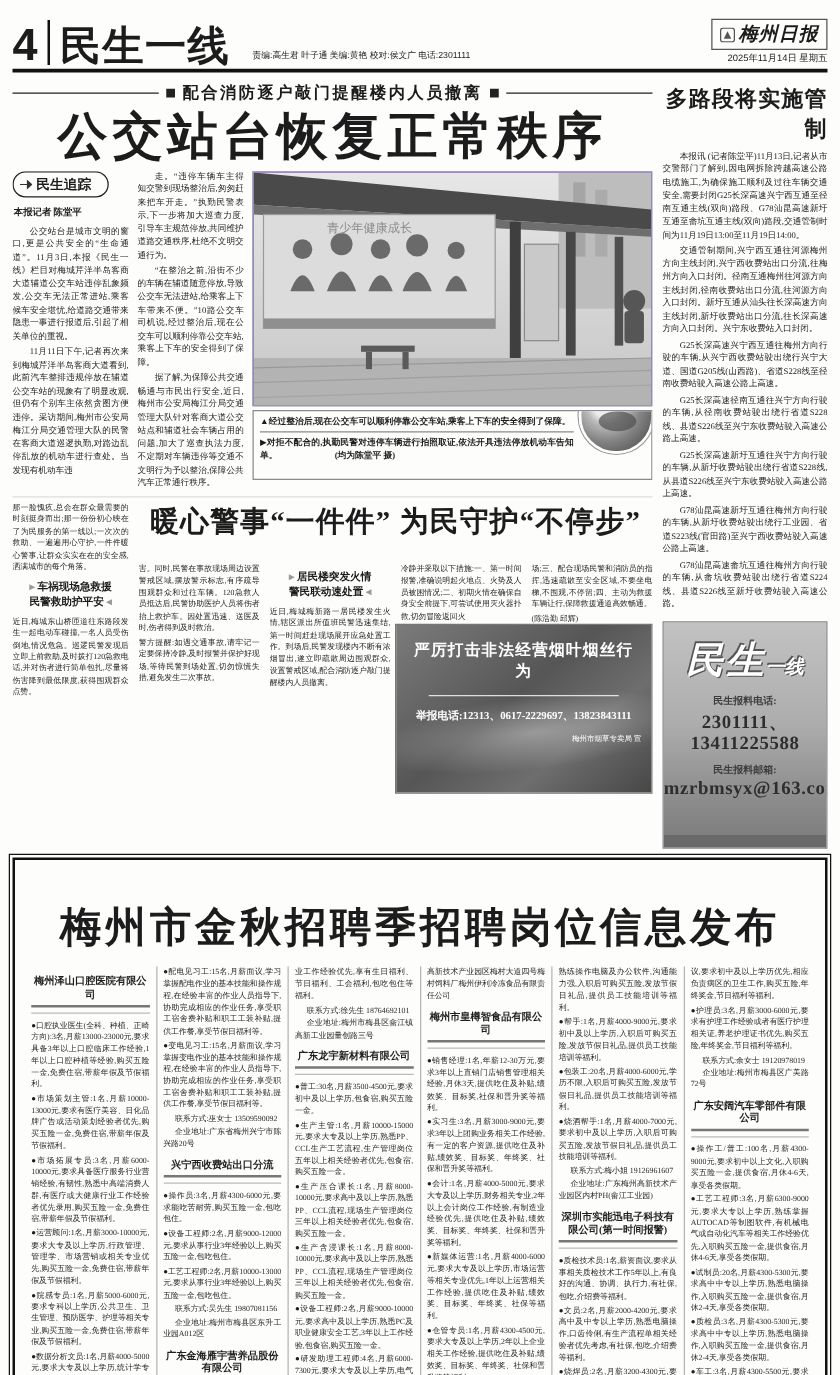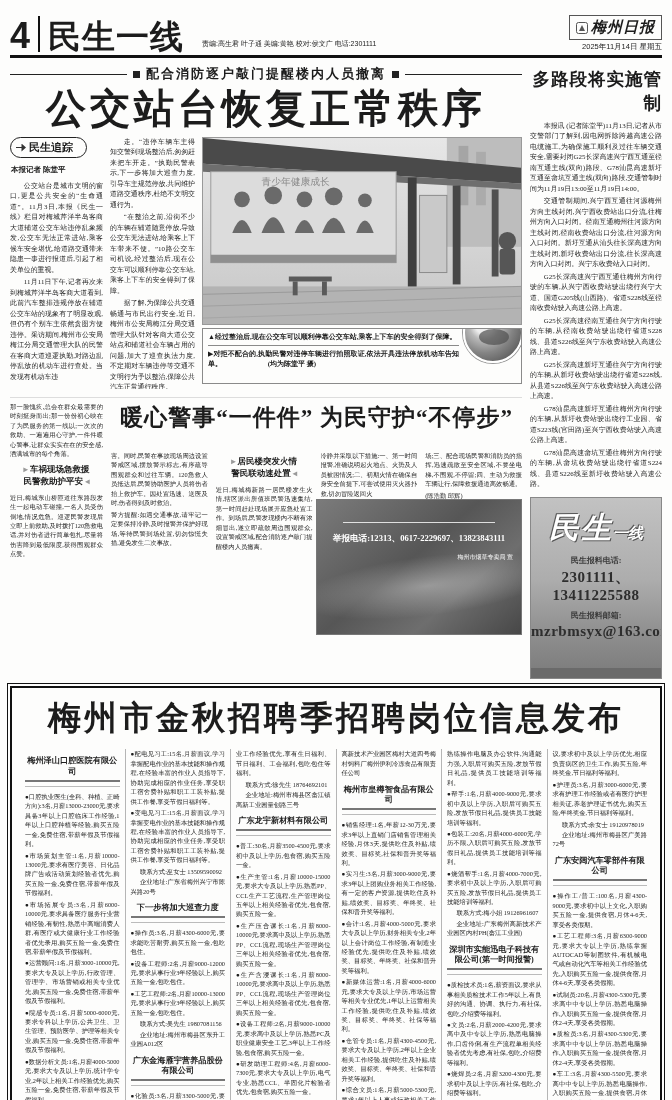--- a/index.html
+++ b/index.html
@@ -83,21 +83,21 @@
     background:linear-gradient(180deg,#c2c2c2 0%,#adadad 45%,#8f8f8f 75%,#7a7a7a 100%);}
   .msyx-box::after{content:"";position:absolute;left:0;bottom:0;width:100%;height:10px;background:#6a6a6a;}
   .msyx-title{margin-top:10px;font-weight:900;font-style:italic;color:#fff;text-shadow:1px 1px 0 #555,-1px -1px 0 #555;}
   .msyx-title .big{font-size:30px;letter-spacing:2px;}
   .msyx-title .small{font-size:15px;}
   .msyx-line{font-size:8px;color:#3c3c3c;font-weight:bold;margin-top:6px;}
   .msyx-num{font-size:15px;color:#2e2e2e;font-weight:900;margin-top:2px;letter-spacing:.5px;}
 
   
   .jobs{margin-top:7px;border:2px solid #111;outline:1px solid #111;outline-offset:2px;padding:4px 8px 6px;height:452px;overflow:hidden;}
-  .jobs-title{font-size:33px;font-weight:900;text-align:center;letter-spacing:3px;padding:4px 0 8px;white-space:nowrap;}
+  .jobs-title{font-size:33px;font-weight:900;text-align:center;letter-spacing:3px;padding:4px 0 8px;white-space:nowrap;margin-top:24px;}
   .jobs-cols{display:flex;height:388px;overflow:hidden;}
   .jobs-col{flex:1;overflow:hidden;padding:0 5px;}
   .jobs-col + .jobs-col{border-left:1px solid #b5b5b5;}
   .block{font-size:6.3px;line-height:1.5;text-align:justify;color:#1f1f1f;}
   .company{font-size:8.2px;font-weight:900;text-align:center;margin:7px 0 5px;line-height:1.25;}
   .company::after{content:"";display:block;height:4px;border-top:2px solid #777;border-bottom:1px solid #bbb;margin-top:3px;}
   .job{margin-bottom:2px;}
   .contact{text-indent:1.5em;margin-bottom:1px;}
   .cont{margin-bottom:2px;}
 </style>
@@ -250,20 +250,21 @@
                 </div>
               </div>
             <div class="mid-col short">
                 <div>
                   <div class="block cont">场;三、配合现场民警和消防员的指挥,迅速疏散至安全区域,不要坐电梯,不围观,不停留;四、主动为救援车辆让行,保障救援通道高效畅通。</div>
                   <div class="block sign">(陈浩勤  邱辉)</div>
                 </div>
               </div>
           </div>
           <div class="banner">
+            <div class="banner-line">严厉打击非法经营烟叶烟丝行为</div>
             <div class="banner-div"></div>
             <div class="banner-phone">举报电话:12313、0617-2229697、13823843111</div>
             <div class="banner-sign">梅州市烟草专卖局 宣</div>
           </div>
         </div>
       </section>
     </div>
 
     <aside class="right-rail">
       <h2 class="rail-headline">多路段将实施管制</h2>
@@ -303,21 +304,21 @@
             <div class="block job">●院感专员:1名,月薪5000-6000元,要求专科以上学历,公共卫生、卫生管理、预防医学、护理等相关专业,购买五险一金,免费住宿,带薪年假及节假福利。</div>
             <div class="block job">●数据分析文员:1名,月薪4000-5000元,要求大专及以上学历,统计学专业,2年以上相关工作经验优先,购买五险一金,免费住宿,带薪年假及节假福利。</div>
           </div>
         </div>
       <div class="jobs-col">
           <div>
             <div class="block cont">●配电见习工:15名,月薪面议,学习掌握配电作业的基本技能和操作规程,在经验丰富的作业人员指导下,协助完成相应的作业任务,享受职工宿舍费补贴和职工工装补贴,提供工作餐,享受节假日福利等。</div>
             <div class="block cont">●变电见习工:15名,月薪面议,学习掌握变电作业的基本技能和操作规程,在经验丰富的作业人员指导下,协助完成相应的作业任务,享受职工宿舍费补贴和职工工装补贴,提供工作餐,享受节假日福利等。</div>
             <div class="block contact">联系方式:巫女士 13509590092</div>
             <div class="block contact">企业地址:广东省梅州兴宁市陈兴路20号</div>
-            <div class="block company">下一步将加大巡查力度</div>
+            <div class="block company">兴宁西收费站出口分流</div>
             <div class="block job">●操作员:3名,月薪4300-6000元,要求能吃苦耐劳,购买五险一金,包吃包住。</div>
             <div class="block job">●设备工程师:2名,月薪9000-12000元,要求从事行业3年经验以上,购买五险一金,包吃包住。</div>
             <div class="block job">●工艺工程师:2名,月薪10000-13000元,要求从事行业3年经验以上,购买五险一金,包吃包住。</div>
             <div class="block contact">联系方式:吴先生 19807081156</div>
             <div class="block contact">企业地址:梅州市梅县区东升工业园A012区</div>
             <div class="block company">广东金海雁宇营养品股份有限公司</div>
             <div class="block job">●化验员:3名,月薪3300-5000元,要求熟悉掌握食品卫生规范及操作程序,包吃包住,有全勤奖、员工生日补贴、节日福利、工龄奖、绩效奖、技术等级提升补贴、年终奖等福利。</div>
           </div>
         </div>
       <div class="jobs-col">

